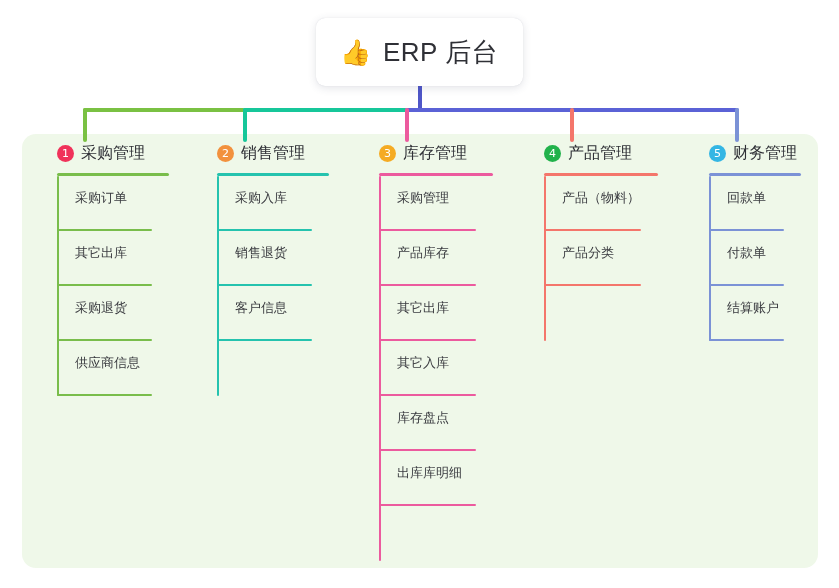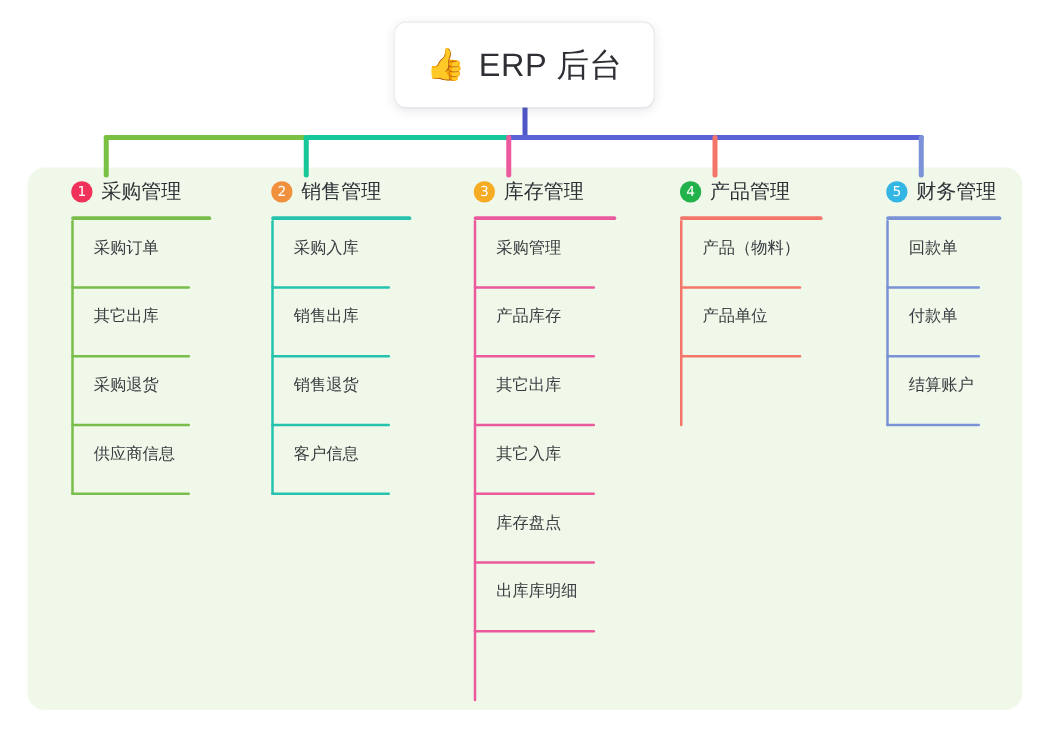--- a/index.html
+++ b/index.html
@@ -187,24 +187,20 @@
         <span class="col-title">销售管理</span>
       </div>
       <div class="col-underline" style="background: rgb(37, 195, 174); width: 112px; margin-left: 17px;"></div>
       <div class="leaves">
         <div class="spine" style="background: rgb(37, 195, 174); height: 220px;"></div>
         <div class="leaf">
           <span class="leaf-label">采购入库</span>
           <div class="leaf-underline" style="background: rgb(37, 195, 174); width: 95px;"></div>
         </div>
         <div class="leaf">
-          <span class="leaf-label">销售出库</span>
-          <div class="leaf-underline" style="background: rgb(37, 195, 174); width: 95px;"></div>
-        </div>
-        <div class="leaf">
           <span class="leaf-label">销售退货</span>
           <div class="leaf-underline" style="background: rgb(37, 195, 174); width: 95px;"></div>
         </div>
         <div class="leaf">
           <span class="leaf-label">客户信息</span>
           <div class="leaf-underline" style="background: rgb(37, 195, 174); width: 95px;"></div>
         </div>
       </div>
     </div>
     <div class="column" style="left: 362px; width: 152px;">
@@ -247,21 +243,21 @@
         <span class="col-title">产品管理</span>
       </div>
       <div class="col-underline" style="background: rgb(244, 118, 107); width: 114px; margin-left: 17px;"></div>
       <div class="leaves">
         <div class="spine" style="background: rgb(244, 118, 107); height: 165px;"></div>
         <div class="leaf">
           <span class="leaf-label">产品（物料）</span>
           <div class="leaf-underline" style="background: rgb(244, 118, 107); width: 97px;"></div>
         </div>
         <div class="leaf">
-          <span class="leaf-label">产品单位</span>
+          <span class="leaf-label">产品分类</span>
           <div class="leaf-underline" style="background: rgb(244, 118, 107); width: 97px;"></div>
         </div>
       </div>
     </div>
     <div class="column" style="left: 692px; width: 130px;">
       <div class="col-header">
         <span class="badge" style="background: rgb(52, 182, 228);">5</span>
         <span class="col-title">财务管理</span>
       </div>
       <div class="col-underline" style="background: rgb(123, 146, 214); width: 92px; margin-left: 17px;"></div>

